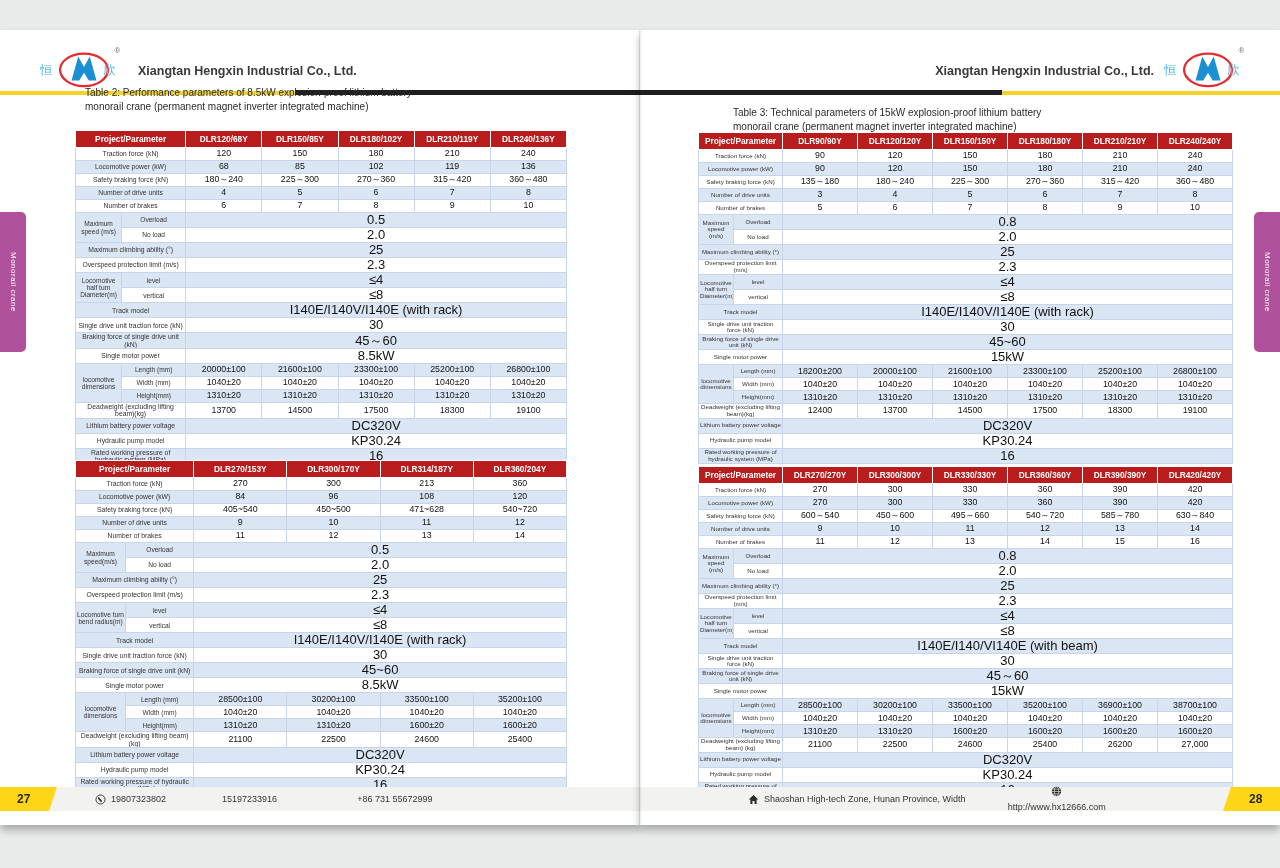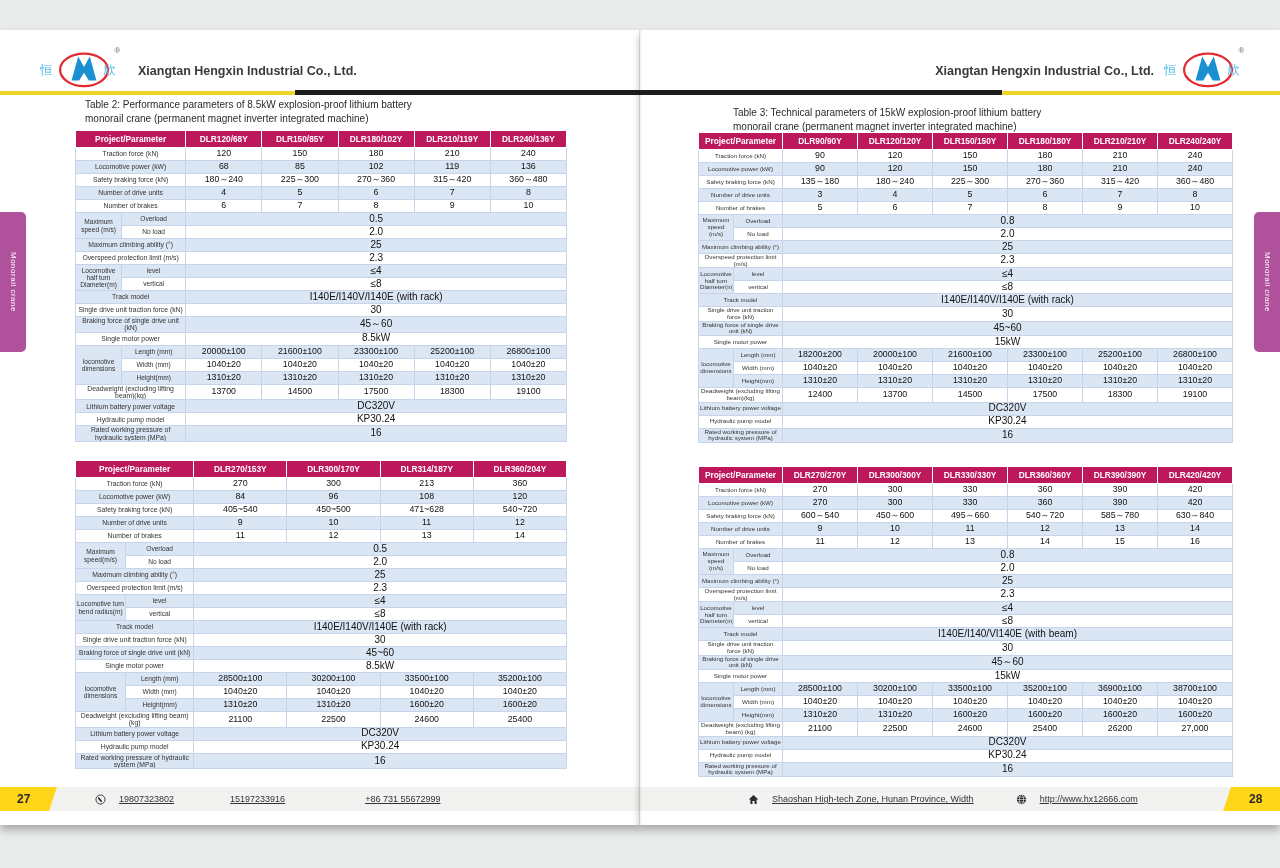--- a/index.html
+++ b/index.html
@@ -37,62 +37,62 @@
   .side-tab{
     position:absolute;top:182px;width:26px;height:140px;background:#af519b;
     color:#fff;display:flex;align-items:center;justify-content:center;z-index:6;
     writing-mode:vertical-rl;font-size:8px;letter-spacing:.5px;
   }
   .tab-left{left:0;border-radius:0 5px 5px 0;}
   .tab-right{right:0;border-radius:5px 0 0 5px;}
 
   
   .tbl-title{position:absolute;font-size:10px;color:#2b2b2b;line-height:1.35;}
-  .page-left .tbl-title{top:68px;left:85px;}
+  .page-left .tbl-title{top:56px;left:85px;}
   .page-right .tbl-title{top:76px;left:93px;}
 
   
   .ptable{position:absolute;}
   table{border-collapse:collapse;table-layout:fixed;width:100%;}
   th,td{border:1px solid #c7d4ea;padding:0 1px;text-align:center;vertical-align:middle;
     overflow:hidden;line-height:1.08;}
   thead th{
-    background:#be185d;color:#fff;font-weight:bold;font-size:8.3px;
+    background:#b91c1c;color:#fff;font-weight:bold;font-size:8.3px;
     border:1.5px solid #ffffff;height:16px;
   }
   table{border:1px solid #b5c5e2;}
   tbody tr{height:13px;}
   tr.stripe td{background:#dbe6f4;}
   td.lbl{font-size:6.8px;color:#333;}
   td.grp{font-size:6.6px;color:#333;background:#dbe6f4;}
   td.sub{font-size:6.6px;color:#333;}
   td.val{font-size:8.8px;color:#111;}
-  td.spanval{font-size:10px;color:#111;}
+  td.spanval{font-size:13px;color:#111;}
   .pr td.lbl,.pr td.grp,.pr td.sub{font-size:6.2px;}
 
   
   .pg-footer{
     position:absolute;left:0;bottom:14px;width:100%;height:24px;background:#f2f2f1;
     display:flex;align-items:center;font-size:9px;color:#333;
   }
   .pagenum{
     position:absolute;top:0;width:58px;height:24px;background:#ffd617;
     display:flex;align-items:center;justify-content:center;
     font-size:12px;font-weight:bold;color:#2b2b2b;
   }
   .pagenum.pn-left{left:0;transform:skewX(-18deg) translateX(-5px);}
   .pagenum.pn-left span{transform:skewX(18deg);}
   .pagenum.pn-right{right:0;transform:skewX(-18deg) translateX(5px);}
   .pagenum.pn-right span{transform:skewX(18deg);}
-  .f-item{display:flex;align-items:center;gap:13px;white-space:nowrap;text-decoration:underline;}
+  .f-item{display:flex;align-items:center;gap:5px;white-space:nowrap;}
   .page-left .f-item1{margin-left:95px;}
   .page-left .f-item2{margin-left:56px;}
   .page-left .f-item3{margin-left:80px;}
   .page-right .f-item1{margin-left:108px;}
-  .page-right .f-item2{margin-left:42px;}
+  .page-right .f-item2{margin-left:42px;flex-direction:column;}
   .f-icon{width:11px;height:11px;flex:0 0 auto;}
 </style>
 </head>
 <body>
 
 <div class="spread">
 
   <div class="page page-left">
     <div class="pg-header">
       <svg class="logo" viewBox="0 0 92 48">

